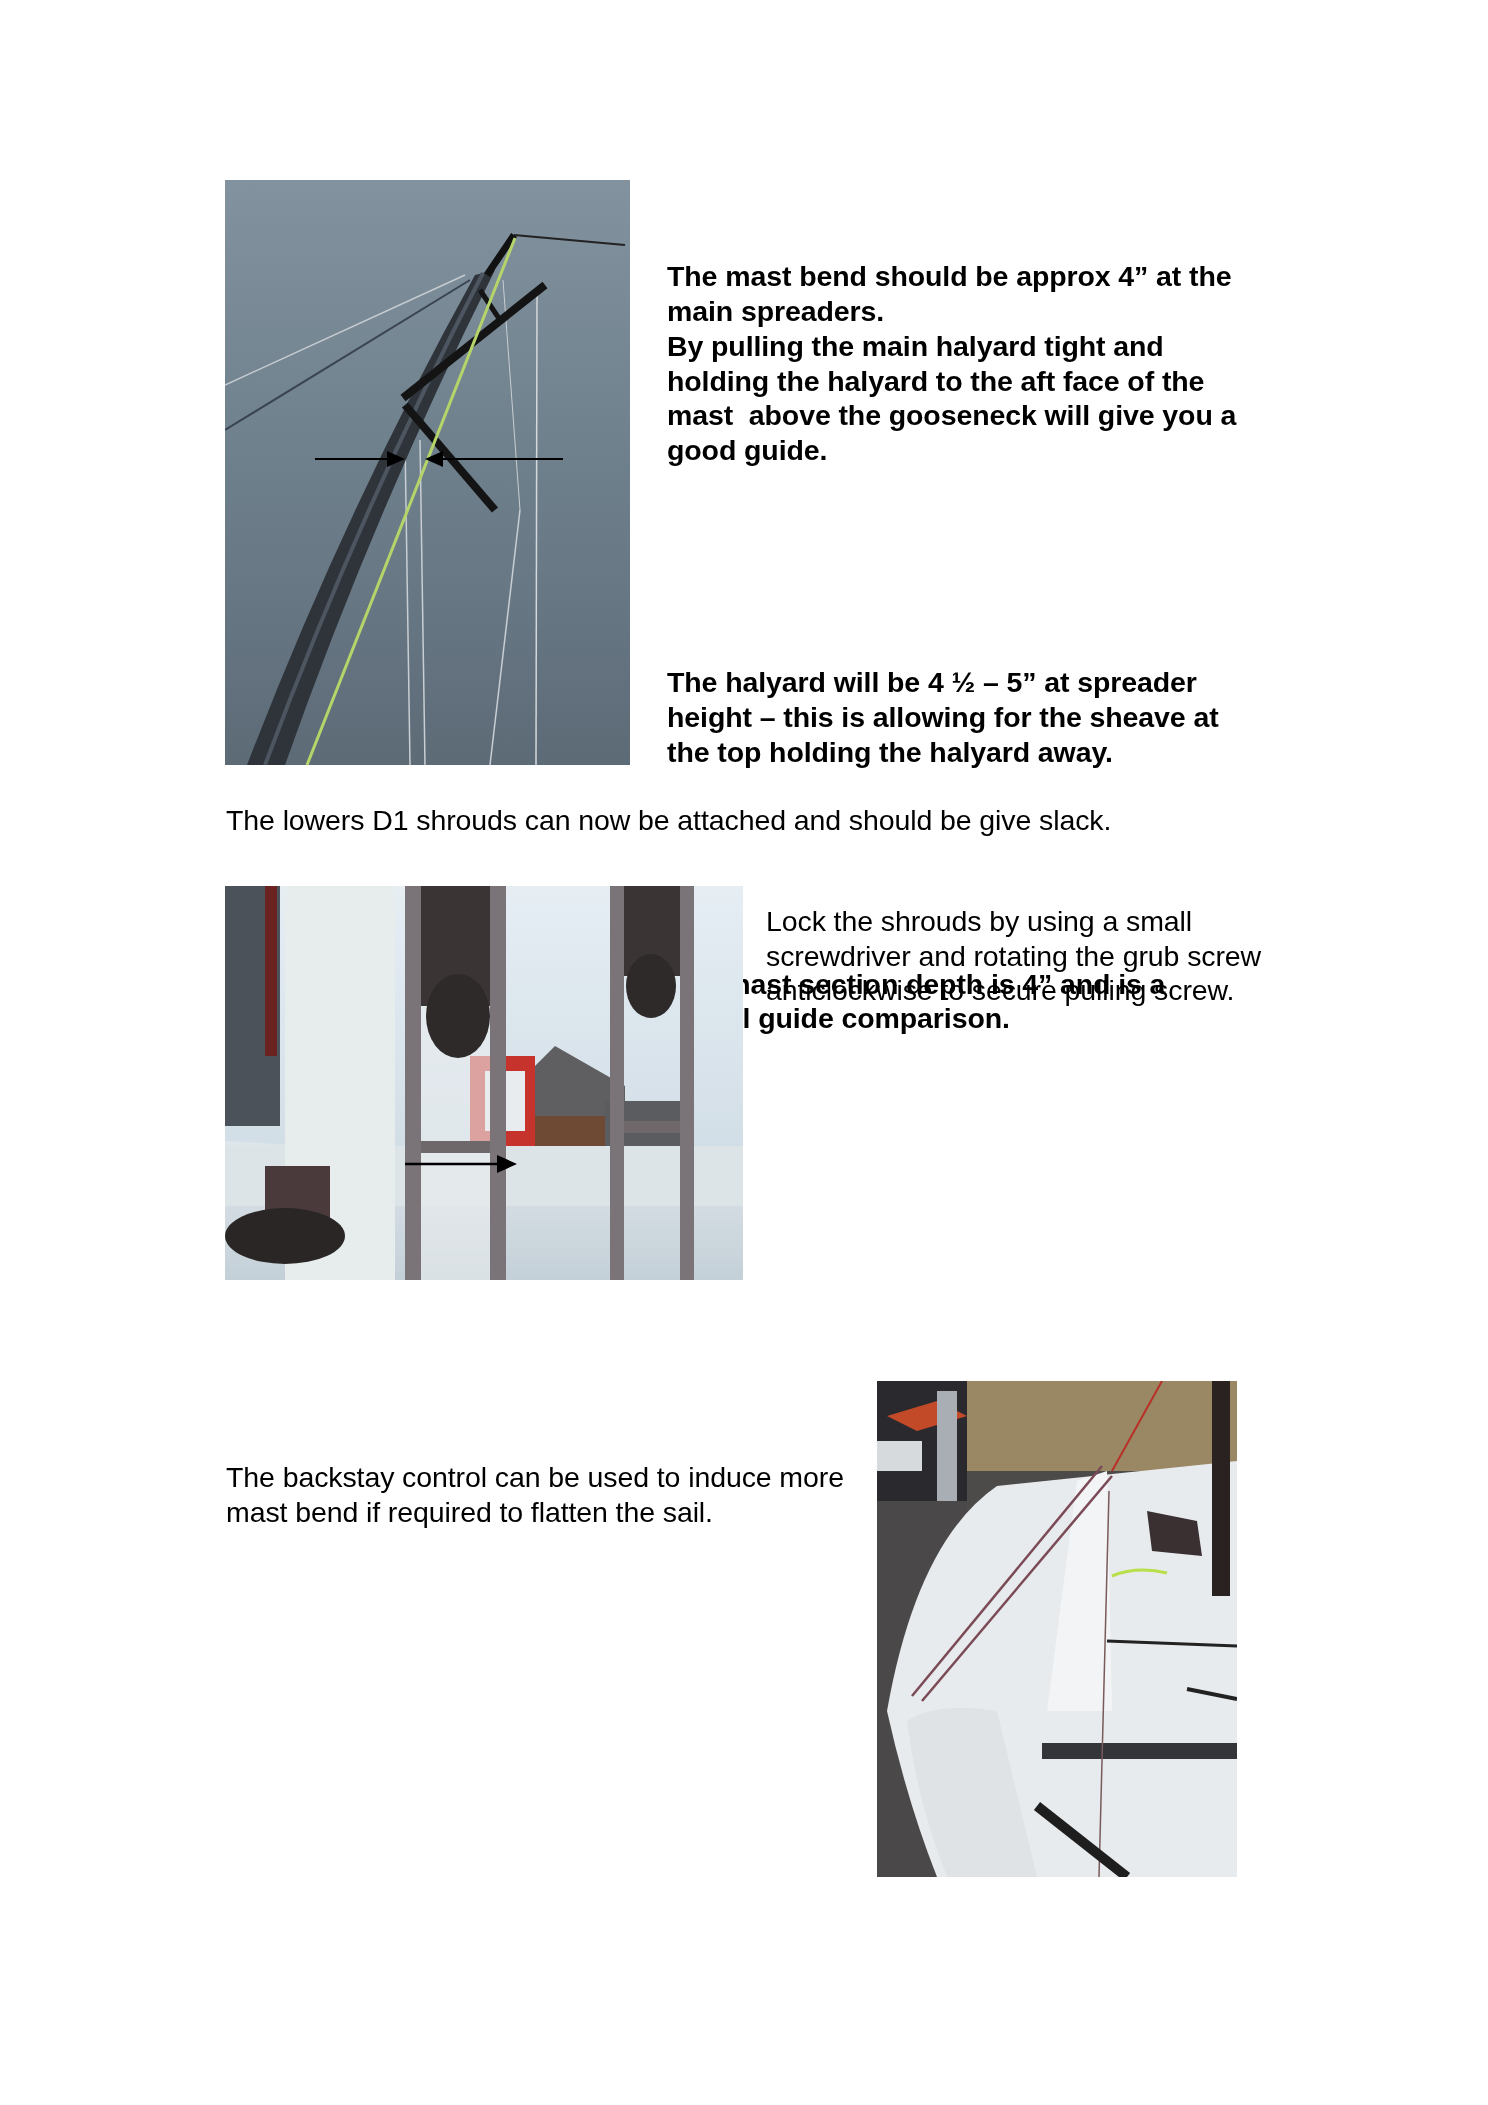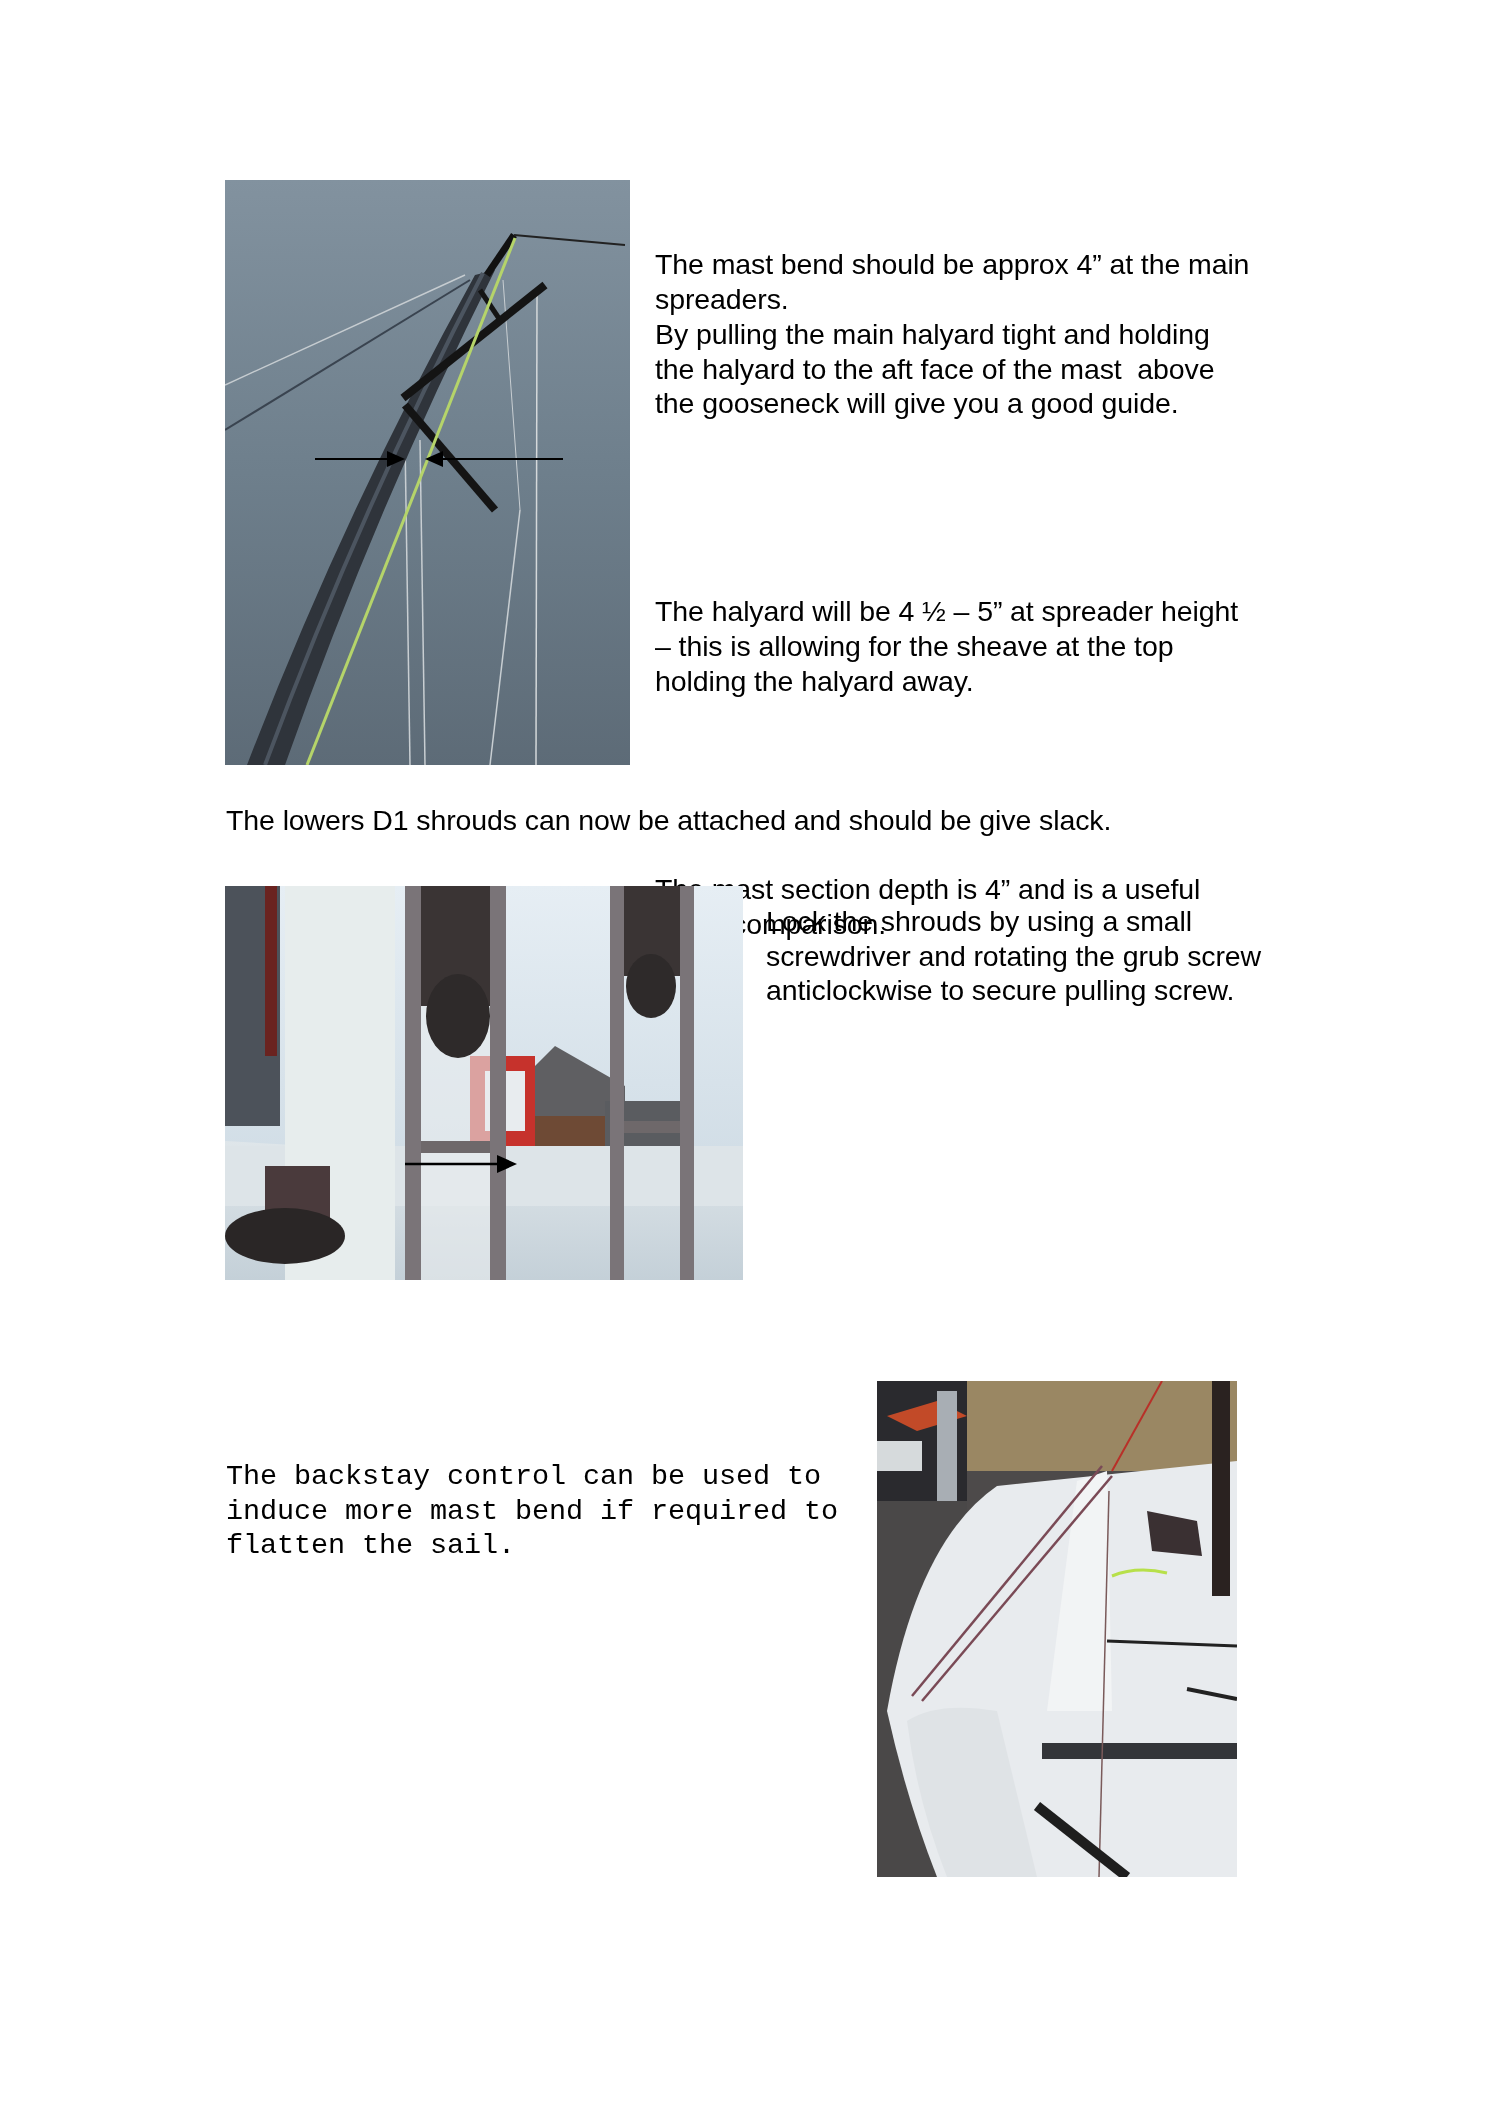--- a/index.html
+++ b/index.html
@@ -1,20 +1,20 @@
 <!DOCTYPE html>
 <html><head>
   <meta charset="utf-8">
   <style>
     html, body { margin: 0; padding: 0; background: #ffffff; }
     body { width: 1488px; height: 2105px; position: relative; overflow: hidden;
            font-family: "Liberation Sans", sans-serif; color: #000; }
     .abs { position: absolute; }
     .txt { font-size: 28.5px; line-height: 34.7px; white-space: pre-wrap; letter-spacing: -0.1px; }
-    .para { margin: 0; }
+    .para { margin: 12px; font-weight: bold; }
     .gap { height: 34.7px; }
     .photo { position: absolute; overflow: hidden; }
     .photo svg { display: block; width: 100%; height: 100%; }
   </style>
 </head>
 <body>
 
 <div class="photo" style="left:225px; top:180px; width:405px; height:585px;">
   <svg viewBox="0 0 405 585" preserveAspectRatio="none">
     <defs>
@@ -109,21 +109,21 @@
     <rect x="40" y="280" width="65" height="55" fill="#4a3a3c"></rect>
     <ellipse cx="60" cy="350" rx="60" ry="28" fill="#2a2626"></ellipse>
 
     <line x1="180" y1="278" x2="275" y2="278" stroke="#000" stroke-width="2.5"></line>
     <polygon points="272,269 292,278 272,287" fill="#000"></polygon>
   </svg>
 </div>
 
 <div class="abs txt" style="left:766px; top:904px; width:500px;">Lock the shrouds by using a small screwdriver and rotating the grub screw anticlockwise to secure pulling screw.</div>
 
-<div class="abs txt" style="left:226px; top:1460px; width:620px;font-family:Liberation Mono, monospace;">The backstay control can be used to induce more mast bend if required to flatten the sail.</div>
+<div class="abs txt" style="left:226px; top:1460px; width:620px;">The backstay control can be used to induce more mast bend if required to flatten the sail.</div>
 
 <div class="photo" style="left:877px; top:1381px; width:360px; height:496px;">
   <svg viewBox="0 0 360 496" preserveAspectRatio="none">
     <rect width="360" height="496" fill="#4d4a4a"></rect>
 
     <rect x="90" y="0" width="270" height="90" fill="#9a8763"></rect>
     <rect x="0" y="0" width="90" height="120" fill="#2a2a2e"></rect>
     <polygon points="10,35 60,20 90,35 40,50" fill="#c24a28"></polygon>
     <rect x="60" y="10" width="20" height="120" fill="#a8aeb4"></rect>
     <rect x="0" y="60" width="45" height="30" fill="#d6dadc"></rect>

